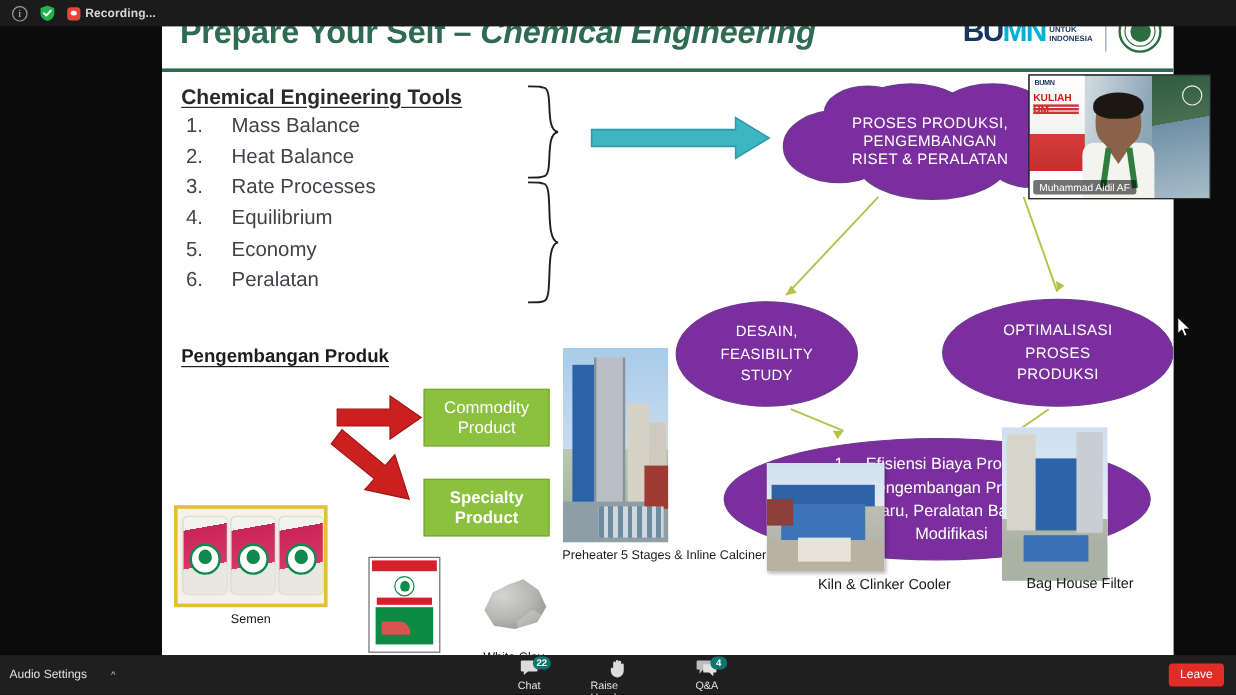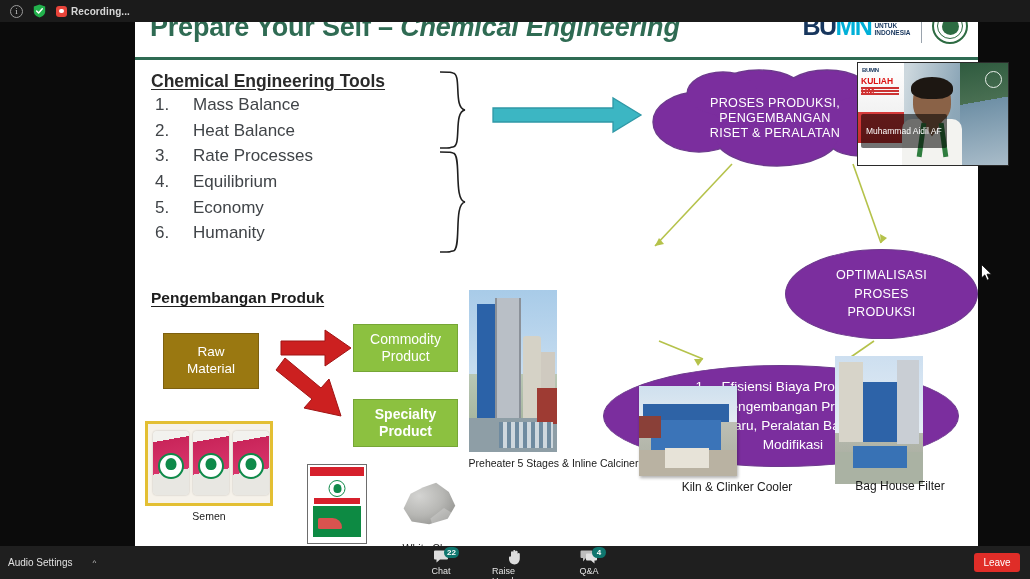--- a/index.html
+++ b/index.html
@@ -239,21 +239,21 @@
   .vp-head { position:absolute; left:11px; top:0; width:38px; height:44px; border-radius:48% 48% 42% 42%; background:#8a6247; }
   .vp-hair { position:absolute; left:9px; top:-2px; width:42px; height:22px; border-radius:50% 50% 40% 40%; background:#1d1712; }
   .vp-body { position:absolute; left:0; top:40px; width:60px; height:52px; background:#f3f3f0; border-radius:10px 10px 0 0; }
   .vp-collar{ position:absolute; left:18px; top:40px; width:24px; height:22px; background:#8a6247; clip-path: polygon(0 0,100% 0,50% 80%); }
   .vp-lanyardL{ position:absolute; left:17px; top:44px; width:5px; height:34px; background:#2f7d3f; transform: rotate(8deg); }
   .vp-lanyardR{ position:absolute; left:39px; top:44px; width:5px; height:34px; background:#2f7d3f; transform: rotate(-8deg); }
   .vid-rightimg { position:absolute; right:0; top:0; width:48px; height:100%;
     background: linear-gradient(170deg,#2f5b3f 0%,#496f52 38%,#6f90a6 38%,#a9bcc9 100%); }
   .vr-seal { position:absolute; right:6px; top:8px; width:17px; height:17px; border-radius:50%; border:1.6px solid #e8eee9; }
   .vid-name {
-    position:absolute; left:3px; bottom:17px; padding:12px 5px;
+    position:absolute; left:3px; bottom:3px; padding:1px 5px;
     background: rgba(0,0,0,.55); color:#fff; font-size:8.5px; border-radius:2px;
     white-space: nowrap;
   }
 
   
   .cursor { position:absolute; left:981px; top:264px; z-index: 35; }
 
   
   .bottombar {
     position: absolute; left: 0; bottom: 0; width: 1030px; height: 33px;
@@ -379,21 +379,21 @@
         <div class="tool-row">
           <span class="tool-num">4.</span>
           <span class="tool-txt">Equilibrium</span>
         </div>
         <div class="tool-row">
           <span class="tool-num">5.</span>
           <span class="tool-txt">Economy</span>
         </div>
         <div class="tool-row">
           <span class="tool-num">6.</span>
-          <span class="tool-txt">Humanity</span>
+          <span class="tool-txt">Peralatan</span>
         </div>
       </div>
 
       <div class="cloud">
         <svg width="252" height="105" viewBox="0 0 252 105" style="position:absolute;inset:0">
           <g fill="#7b2e9e" stroke="#6d3a8d" stroke-width="1.4">
             <ellipse cx="50" cy="58" rx="46" ry="30"></ellipse>
             <ellipse cx="110" cy="36" rx="52" ry="30"></ellipse>
             <ellipse cx="178" cy="34" rx="48" ry="28"></ellipse>
             <ellipse cx="210" cy="62" rx="40" ry="30"></ellipse>
@@ -409,20 +409,27 @@
             <ellipse cx="74" cy="30" rx="35" ry="21"></ellipse>
           </g>
         </svg>
         <div class="cloud-txt">
           <span>PROSES PRODUKSI,</span>
           <span>PENGEMBANGAN</span>
           <span>RISET &amp; PERALATAN</span>
         </div>
       </div>
 
+      <div class="ellipse ell-desain">
+        <div>
+          <div>DESAIN,</div>
+          <div>FEASIBILITY</div>
+          <div>STUDY</div>
+        </div>
+      </div>
 
       <div class="ellipse ell-optim">
         <div>
           <div>OPTIMALISASI</div>
           <div>PROSES</div>
           <div>PRODUKSI</div>
         </div>
       </div>
 
       <div class="ellipse ell-result">
@@ -437,24 +444,20 @@
               <span style="display:block">Pengembangan Produk</span>
               <span style="display:block">baru, Peralatan Baru /</span>
               <span style="display:block">Modifikasi</span>
             </span>
           </div>
         </div>
       </div>
 
       <div class="pp-head">Pengembangan Produk</div>
 
-      <div class="raw-box">
-        <span>Raw</span>
-        <span>Material</span>
-      </div>
 
       <div class="gbox gbox-1">
         <span>Commodity</span>
         <span>Product</span>
       </div>
 
       <div class="gbox gbox-2">
         <span>Specialty</span>
         <span>Product</span>
       </div>

